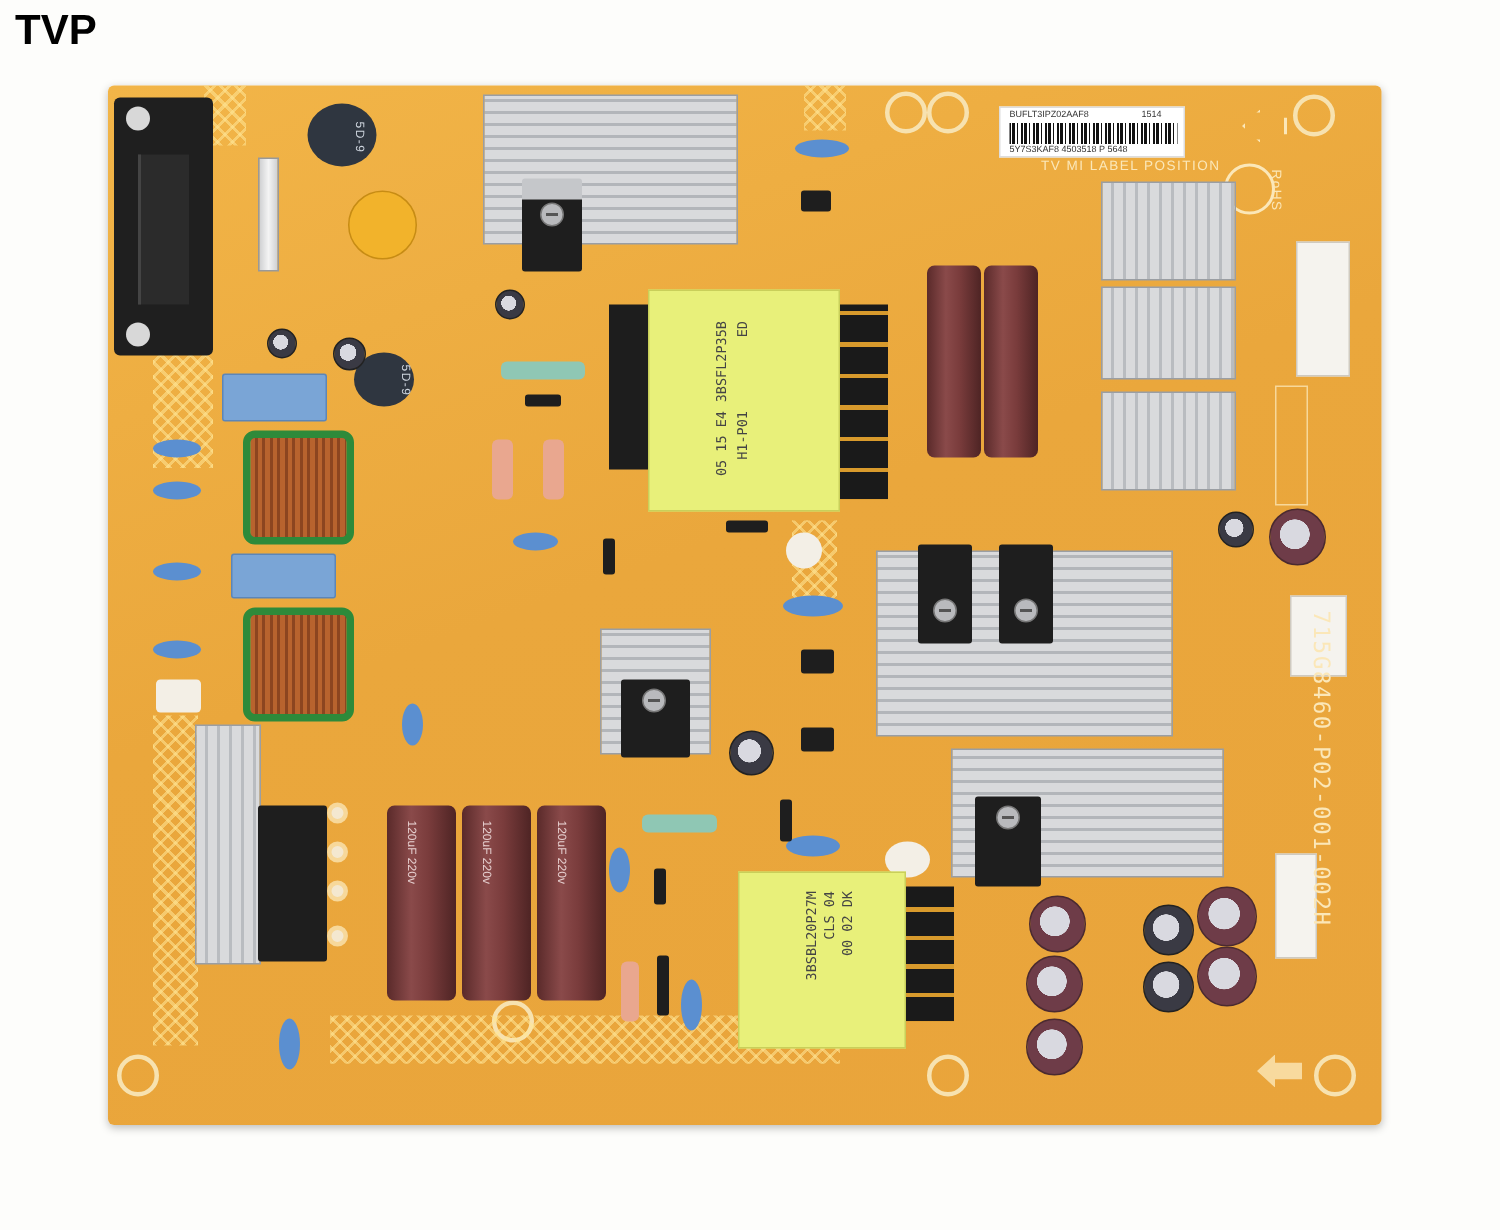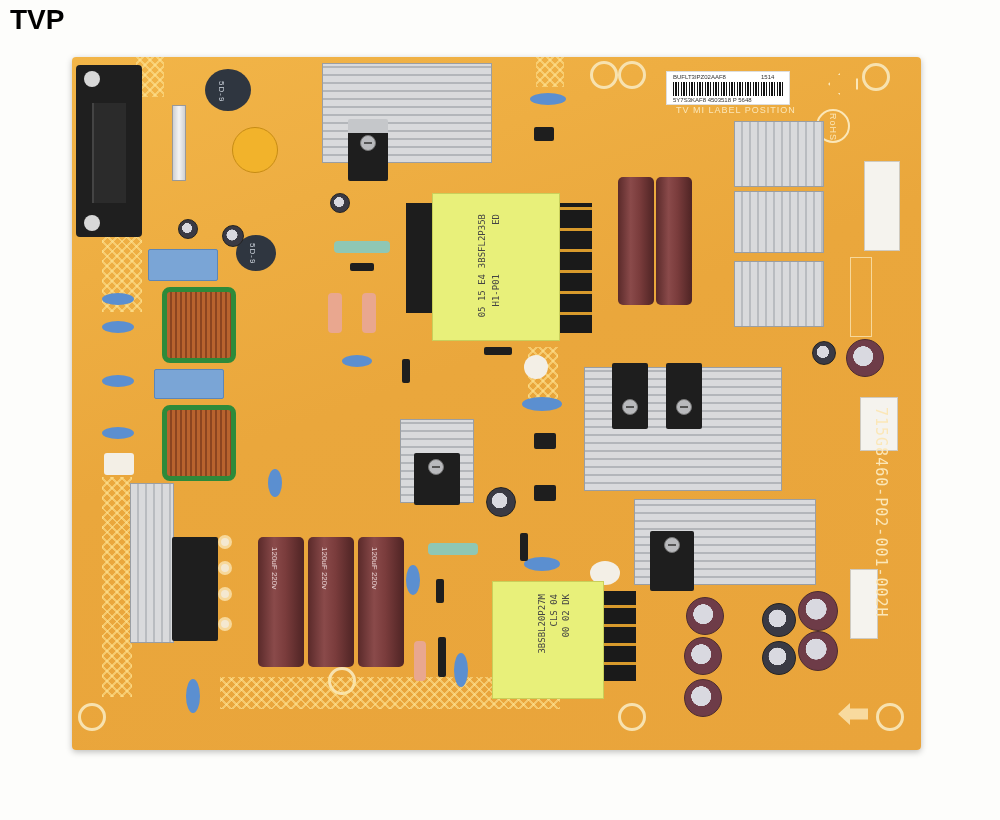--- a/index.html
+++ b/index.html
@@ -21,21 +21,21 @@
   .choke { background: repeating-linear-gradient(90deg, #b8632e 0 3px, #8c4520 3px 5px); border: 5px solid #2e8a3a; border-radius: 8px; }
   .xcap { background: #7aa5d6; border: 1px solid #5c86b8; border-radius: 2px; }
   .ceramic { background: #5b8fd0; border-radius: 50%; }
   .transistor { background: #1e1e1e; border-radius: 2px; }
   .transistor .tab { position: absolute; left: 0; right: 0; top: -10px; height: 14px; background: #c5c7ca; border-radius: 2px 2px 0 0; }
   .screw { position: absolute; width: 16px; height: 16px; border-radius: 50%; background: #b9babd; border: 1px solid #777; }
   .screw::after { content: ""; position: absolute; left: 3px; right: 3px; top: 6px; height: 2px; background: #555; }
   .connector { background: #f5f3ee; border: 1px solid #cfcac0; }
   .label { background: #fff; border: 1px solid #ddd; }
   .barcode { background: repeating-linear-gradient(90deg, #111 0 1px, #fff 1px 2px, #111 2px 4px, #fff 4px 5px, #111 5px 6px, #fff 6px 8px); }
-  .silk { color: #fbe7b8; font-size: 9px; letter-spacing: 1px; }
+  .silk { color: #fbe7b8; font-size: 9px; letter-spacing: 1px; margin-left: 18px; }
   .resistor { border-radius: 4px; }
   .fuse { background: linear-gradient(90deg,#cfd0d2,#f4f4f4,#cfd0d2); border: 1px solid #999; }
   .white-block { background: #f3efe6; border-radius: 3px; }
 </style>
 </head>
 <body>
 
 <div class="brand">TVP</div>
 
 <div class="board">

